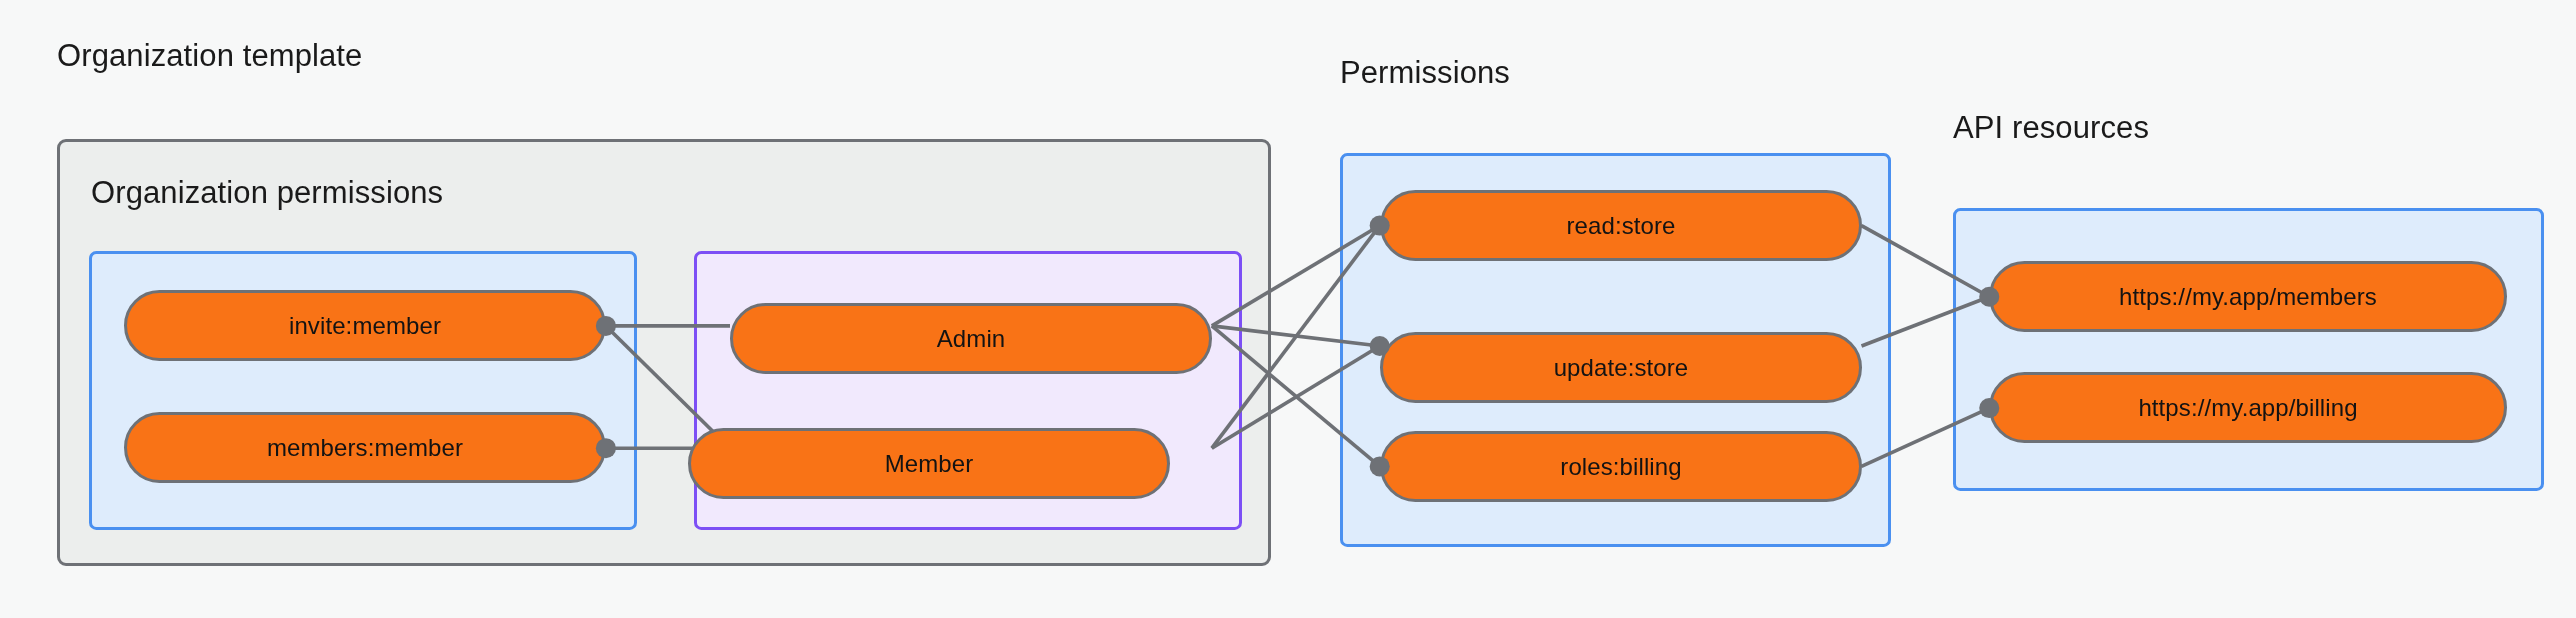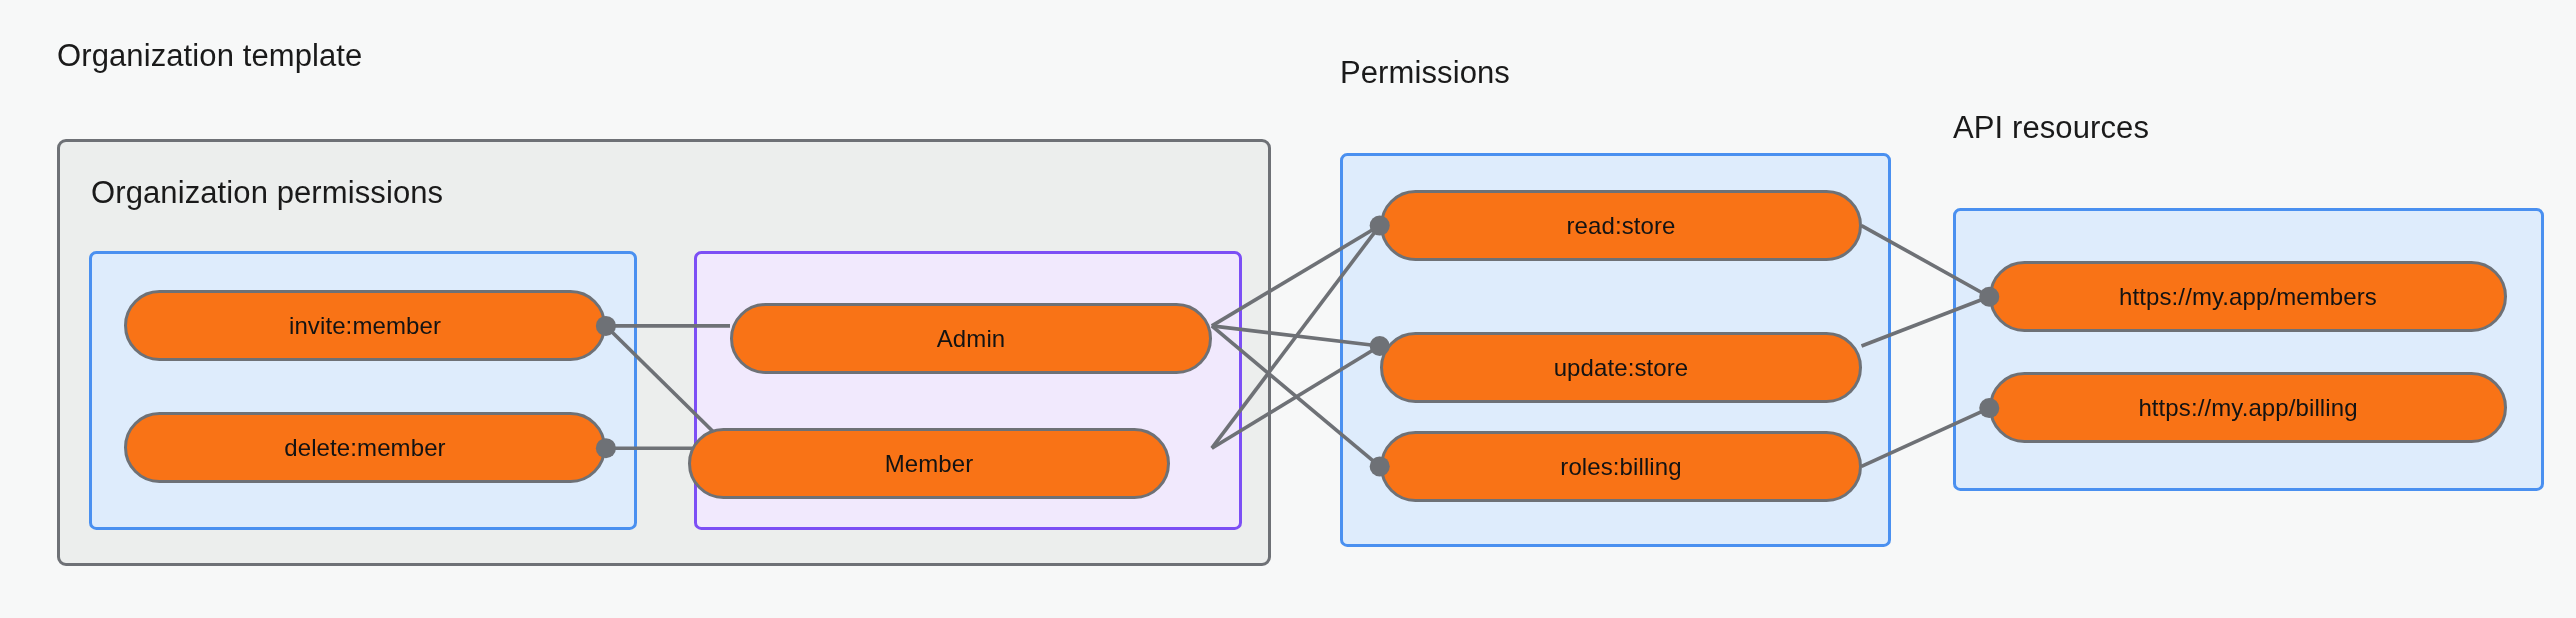--- a/index.html
+++ b/index.html
@@ -112,21 +112,21 @@
       <line x1="1328" y1="357" x2="1512" y2="379" class="edge-line"></line>
       <line x1="1328" y1="357" x2="1512" y2="511" class="edge-line"></line>
       <line x1="1328" y1="491" x2="1512" y2="247" class="edge-line"></line>
       <line x1="1328" y1="491" x2="1512" y2="379" class="edge-line"></line>
       <line x1="2040" y1="247" x2="2180" y2="325" class="edge-line"></line>
       <line x1="2040" y1="379" x2="2180" y2="325" class="edge-line"></line>
       <line x1="2040" y1="511" x2="2180" y2="447" class="edge-line"></line>
     </svg>
 
   <div class="node" style="left:124px; top:290px; width:482px; height:71px;">invite:member</div>
-  <div class="node" style="left:124px; top:412px; width:482px; height:71px;">delete:member</div>
+  <div class="node" style="left:124px; top:412px; width:482px; height:71px;">members:member</div>
 
   <div class="node" style="left:730px; top:290px; width:482px; height:71px;margin-top:13px;">Admin</div>
   <div class="node" style="left:688px; top:412px; width:482px; height:71px;margin-top:16px;">Member</div>
 
   <div class="node" style="left:1380px; top:190px; width:482px; height:71px;">read:store</div>
   <div class="node" style="left:1380px; top:310px; width:482px; height:71px;margin-top:22px;">update:store</div>
   <div class="node" style="left:1380px; top:431px; width:482px; height:71px;">roles:billing</div>
 
   <div class="node" style="left:1989px; top:261px; width:518px; height:71px;">https://my.app/members</div>
   <div class="node" style="left:1989px; top:372px; width:518px; height:71px;">https://my.app/billing</div>

